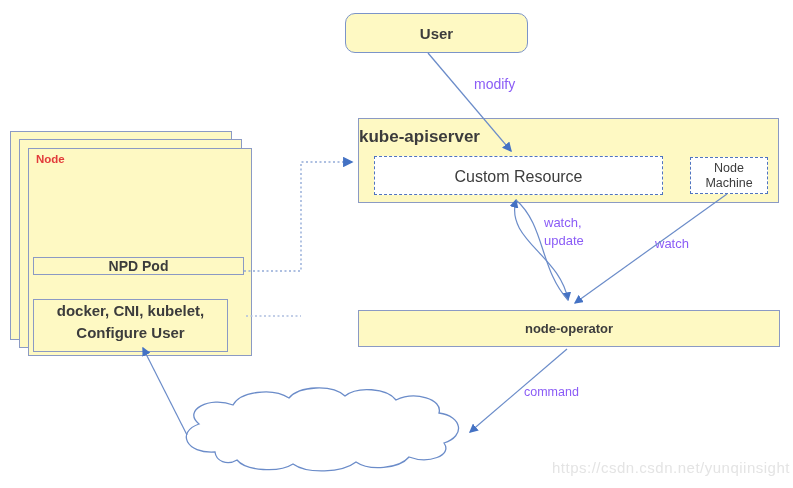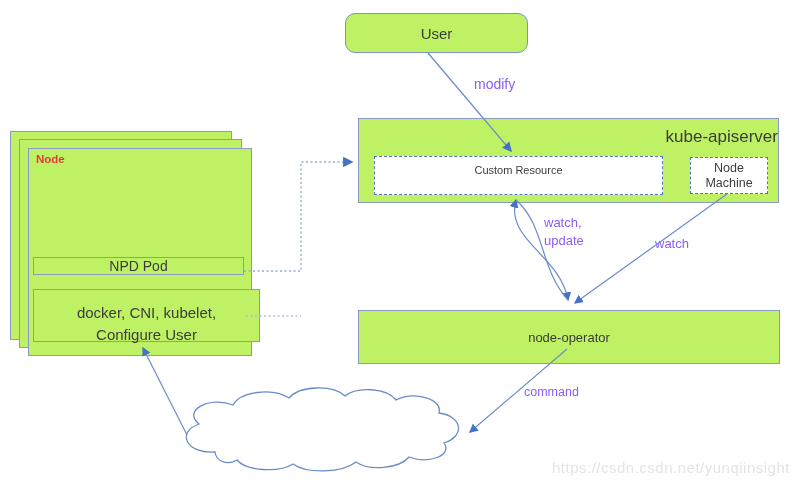--- a/index.html
+++ b/index.html
@@ -10,41 +10,42 @@
   }
   .canvas {
     position: relative;
     width: 793px;
     height: 488px;
     background: #ffffff;
     overflow: hidden;
   }
   .box {
     position: absolute;
-    background: #bef264;
+    background: #fef9c3;
     border: 1.5px solid #8b9ac4;
     box-sizing: border-box;
     color: #3c3c3c;
+    font-weight: bold;
   }
   .rounded { border-radius: 10px; }
   .dashedbox {
     position: absolute;
     background: #ffffff;
     border: 1px dashed #4f74c0;
     box-sizing: border-box;
     color: #3c3c3c;
     text-align: center;
   }
   .center-text {
     display: flex;
     align-items: center;
     justify-content: center;
     text-align: center;
   }
-  .stacklines { line-height: 15px; padding-top: 6px; font-size: 11px; }
+  .stacklines { line-height: 15px; padding-top: 12px; font-size: 16px; }
   .lbl {
     position: absolute;
     color: #8b5cf6;
     white-space: nowrap;
   }
   .red-label {
     position: absolute;
     color: #e23b3b;
     font-weight: bold;
     font-size: 11.5px;
@@ -70,43 +71,43 @@
 
   <div class="box" style="left:10px; top:131px; width:222px; height:209px;"></div>
   <div class="box" style="left:19px; top:139px; width:223px; height:209px;"></div>
   <div class="box" style="left:28px; top:148px; width:224px; height:208px;"></div>
   <div class="red-label" style="left:36px; top:153px;">Node</div>
 
   <div class="box center-text" style="left:33px; top:257px; width:211px; height:18px; font-size:14px;">
     <span>NPD Pod</span>
   </div>
 
-  <div class="box" style="left:33px; top:289px; width:227px; height:53px; font-size:15px; text-align:center; line-height:22px; padding-top:12px;">
+  <div class="box" style="left:33px; top:299px; width:195px; height:53px; font-size:15px; text-align:center; line-height:22px; padding-top:0;">
     <div>docker, CNI, kubelet,</div>
     <div>Configure User</div>
   </div>
 
   <div class="box rounded center-text" style="left:345px; top:13px; width:183px; height:40px; font-size:15px; border-color:#7b94c9;">
     <span>User</span>
   </div>
 
   <div class="box" style="left:358px; top:118px; width:421px; height:85px;">
-    <div style="position:absolute; left:0; top:8px; width:100%; text-align:right; font-size:17px;">kube-apiserver</div>
+    <div style="position:absolute; left:0; top:8px; width:100%; text-align:left; font-size:17px;">kube-apiserver</div>
   </div>
 
   <div class="dashedbox stacklines" style="left:374px; top:156px; width:289px; height:39px;">
     <div>Custom Resource</div>
   </div>
 
   <div class="dashedbox" style="left:690px; top:157px; width:78px; height:37px; font-size:12.5px; line-height:15px; padding-top:3px;">
     <div>Node</div>
     <div>Machine</div>
   </div>
 
-  <div class="box center-text" style="left:358px; top:310px; width:422px; height:54px; font-size:13px;">
+  <div class="box center-text" style="left:358px; top:310px; width:422px; height:37px; font-size:13px;">
     <span>node-operator</span>
   </div>
 
   <div class="lbl" style="left:190px; top:419px; width:250px; text-align:center; font-size:15px; line-height:22px;">
     <div>SSH,</div>
     <div>Cloud SSH provider</div>
   </div>
 
   <div class="lbl" style="left:474px; top:76px; font-size:14px;">modify</div>
   <div class="lbl" style="left:544px; top:214px; font-size:13px; line-height:18px;">

